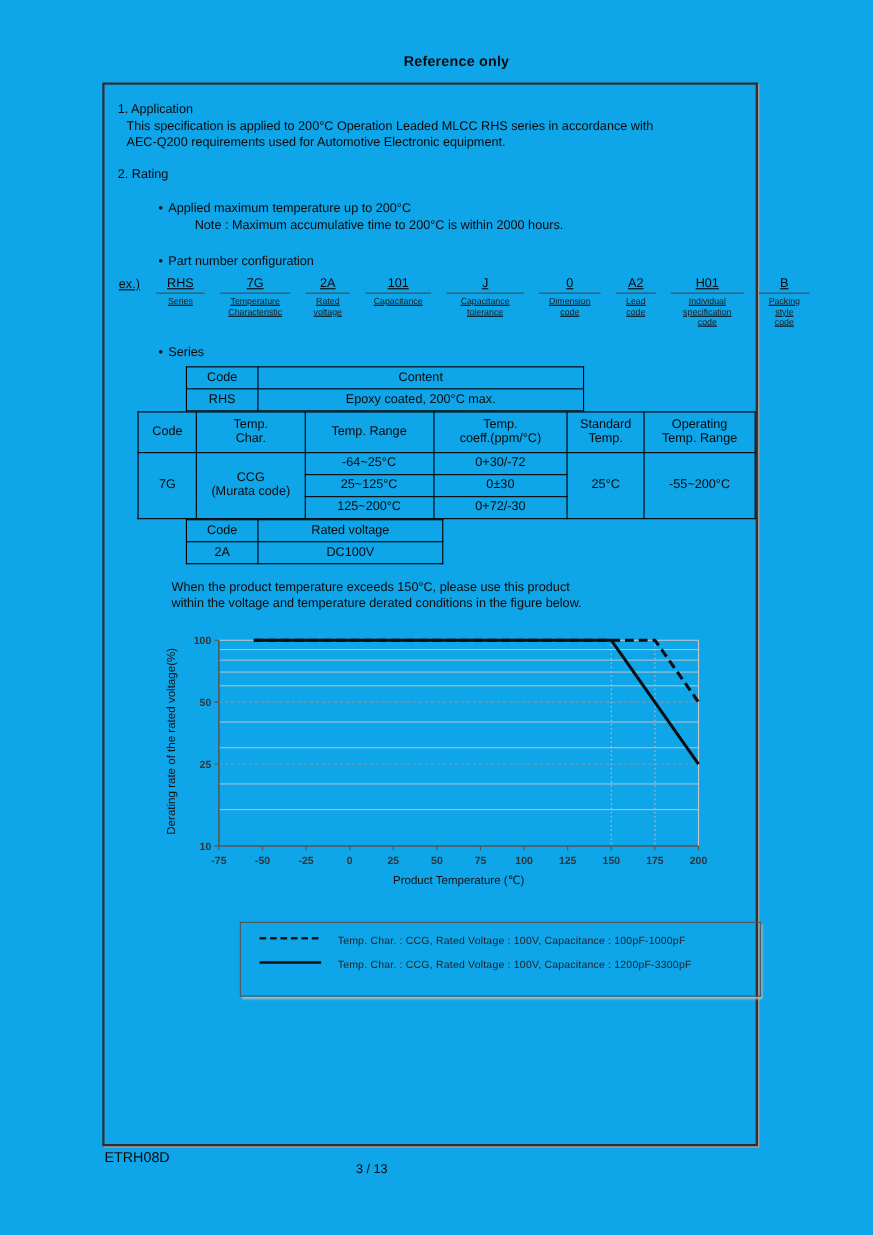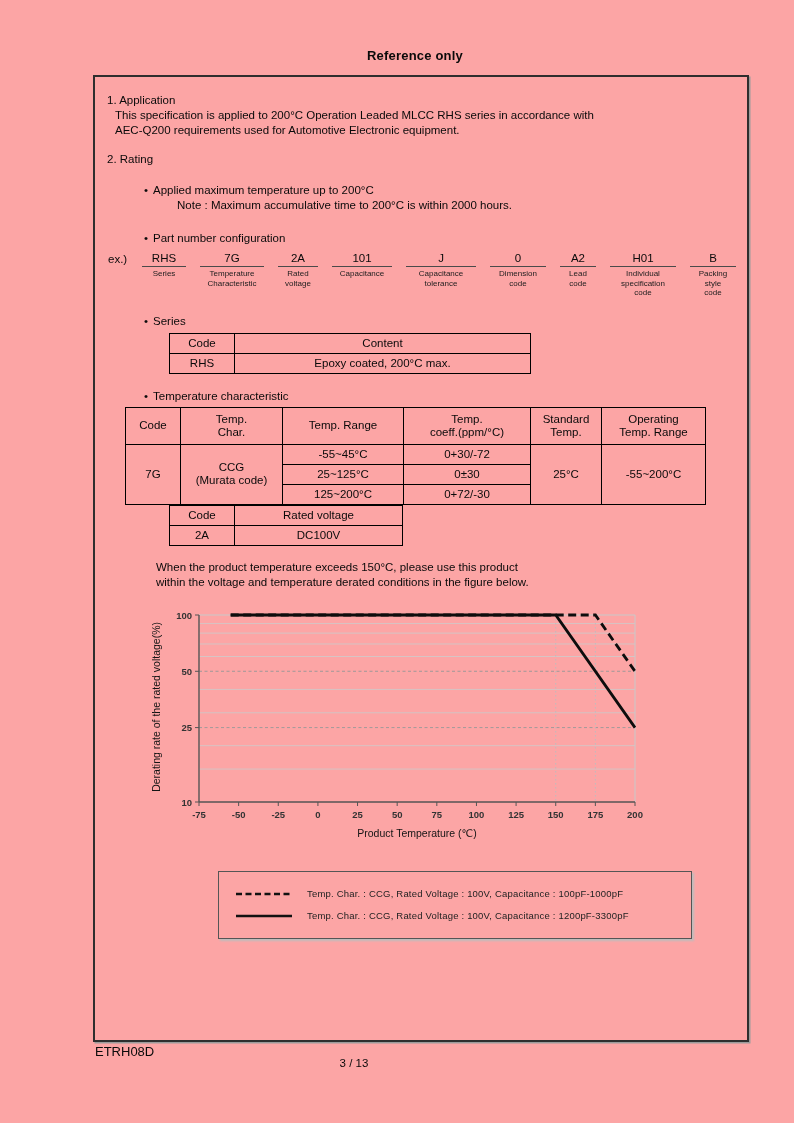--- a/index.html
+++ b/index.html
@@ -1,30 +1,30 @@
 <!DOCTYPE html>
 <html><head>
 <meta charset="utf-8">
 <style>
   html,body{margin:0;padding:0;background:#e8e8e8;}
-  .page{position:relative;width:794px;height:1123px;background:#fca5a5;margin:0 auto;
+  .page{position:relative;width:794px;height:1123px;background:#0ea5e9;margin:0 auto;
         font-family:"Liberation Sans","DejaVu Sans",sans-serif;color:#0a0a0a;overflow:hidden;}
   .ref-title{position:absolute;top:48px;left:93px;width:644px;text-align:center;
              font-size:13px;font-weight:bold;letter-spacing:0.2px;}
-  .main-box{position:absolute;left:93px;top:75px;width:656px;height:967px;
+  .main-box{position:absolute;left:93px;top:75px;width:596px;height:967px;
             border:2px solid #2e2e2e;box-shadow:1.5px 1.5px 0 #9b9b9b;box-sizing:border-box;}
   .h1{margin:16px 0 0 12px;font-size:11.5px;line-height:15px;}
   .h1.rating{margin-top:14px;}
   .app-line{margin-left:20px;font-size:11.5px;line-height:15px;}
   .bullet-line{margin-left:49px;font-size:11.5px;line-height:15px;}
   .bullet-line .bullet{margin-right:5px;}
   .b-applied{margin-top:16px;}
   .note-line{margin-left:82px;font-size:11.5px;line-height:15px;}
   .b-part{margin-top:18px;}
-  .pn-row{margin:6px 0 0 13px;display:flex;align-items:flex-start;}
+  .pn-row{margin:6px 0 0 13px;display:flex;align-items:flex-start;text-decoration:underline;}
   .pn-prefix{width:30px;font-size:11.5px;line-height:14px;flex:none;}
   .pn-cols{display:flex;gap:14px;margin-left:4px;}
   .pn-col{flex:none;}
   .pn-col:nth-child(1){width:44px;} .pn-col:nth-child(2){width:64px;}
   .pn-col:nth-child(3){width:40px;} .pn-col:nth-child(4){width:60px;}
   .pn-col:nth-child(5){width:70px;} .pn-col:nth-child(6){width:56px;}
   .pn-col:nth-child(7){width:36px;} .pn-col:nth-child(8){width:66px;}
   .pn-col:nth-child(9){width:46px;}
   .pn-code{display:block;text-align:center;font-size:11.5px;line-height:13px;
            border-bottom:1.5px solid #4a4a4a;padding-bottom:1px;}
@@ -40,25 +40,25 @@
   .temp-tbl{margin-left:30px;}
   .temp-tbl td.hdr{height:36px;}
   .derate-note{margin:14px 0 0 61px;font-size:11.5px;line-height:15.5px;}
   .chart-wrap{margin:18px 0 0 48px;display:flex;}
   .y-title{width:26px;display:flex;align-items:center;justify-content:center;padding-bottom:42px;flex:none;}
   .y-title span{writing-mode:vertical-rl;transform:rotate(180deg);font-size:10.5px;color:#141414;}
   .tick{font-size:9.5px;font-weight:600;fill:#333;}
   .xtitle{font-size:10.5px;fill:#141414;font-weight:400;}
   .legend-box{margin:24px 0 0 123px;width:474px;border:1px solid #555;
               box-shadow:2px 2px 2px #bdbdbd;padding:11px 0 11px 16px;box-sizing:border-box;}
-  .legend-row{display:flex;align-items:center;height:22px;}
+  .legend-row{display:flex;align-items:flex-start;height:22px;}
   .legend-row svg{flex:none;}
   .legend-label{font-size:9.5px;margin-left:14px;color:#222;letter-spacing:0.2px;}
   .doc-code{position:absolute;left:95px;top:1044px;font-size:13px;}
-  .page-num{position:absolute;left:16px;top:1057px;width:676px;text-align:center;font-size:11.5px;}
+  .page-num{position:absolute;left:0;top:1057px;width:676px;text-align:center;font-size:11.5px;}
 </style>
 </head>
 <body>
 
 <div class="page">
   <div class="ref-title">Reference only</div>
 
   <div class="main-box">
 
     <div class="h1">1. Application</div>
@@ -140,23 +140,20 @@
         <td>Code</td>
         <td>Content</td>
       </tr>
       <tr>
         <td>RHS</td>
         <td>Epoxy coated, 200°C max.</td>
       </tr>
     </tbody>
       </table>
 
-    <div class="bullet-line b-temp">
-      <span class="bullet">•</span><span>Temperature characteristic</span>
-    </div>
     <table class="tbl temp-tbl">
       <colgroup>
         <col style="width:55px">
           <col style="width:102px">
           <col style="width:121px">
         <col style="width:127px">
           <col style="width:71px">
           <col style="width:104px">
       </colgroup>
       <tbody>
@@ -169,21 +166,21 @@
 coeff.(ppm/°C)</td>
         <td class="hdr">Standard
 Temp.</td>
         <td class="hdr">Operating
 Temp. Range</td>
       </tr>
       <tr>
         <td rowspan="3">7G</td>
         <td rowspan="3">CCG
 (Murata code)</td>
-        <td>-55~45°C</td>
+        <td>-64~25°C</td>
         <td>0+30/-72</td>
         <td rowspan="3">25°C</td>
         <td rowspan="3">-55~200°C</td>
       </tr>
       <tr>
         <td>25~125°C</td>
         <td>0±30</td>
       </tr>
       <tr>
         <td>125~200°C</td>

